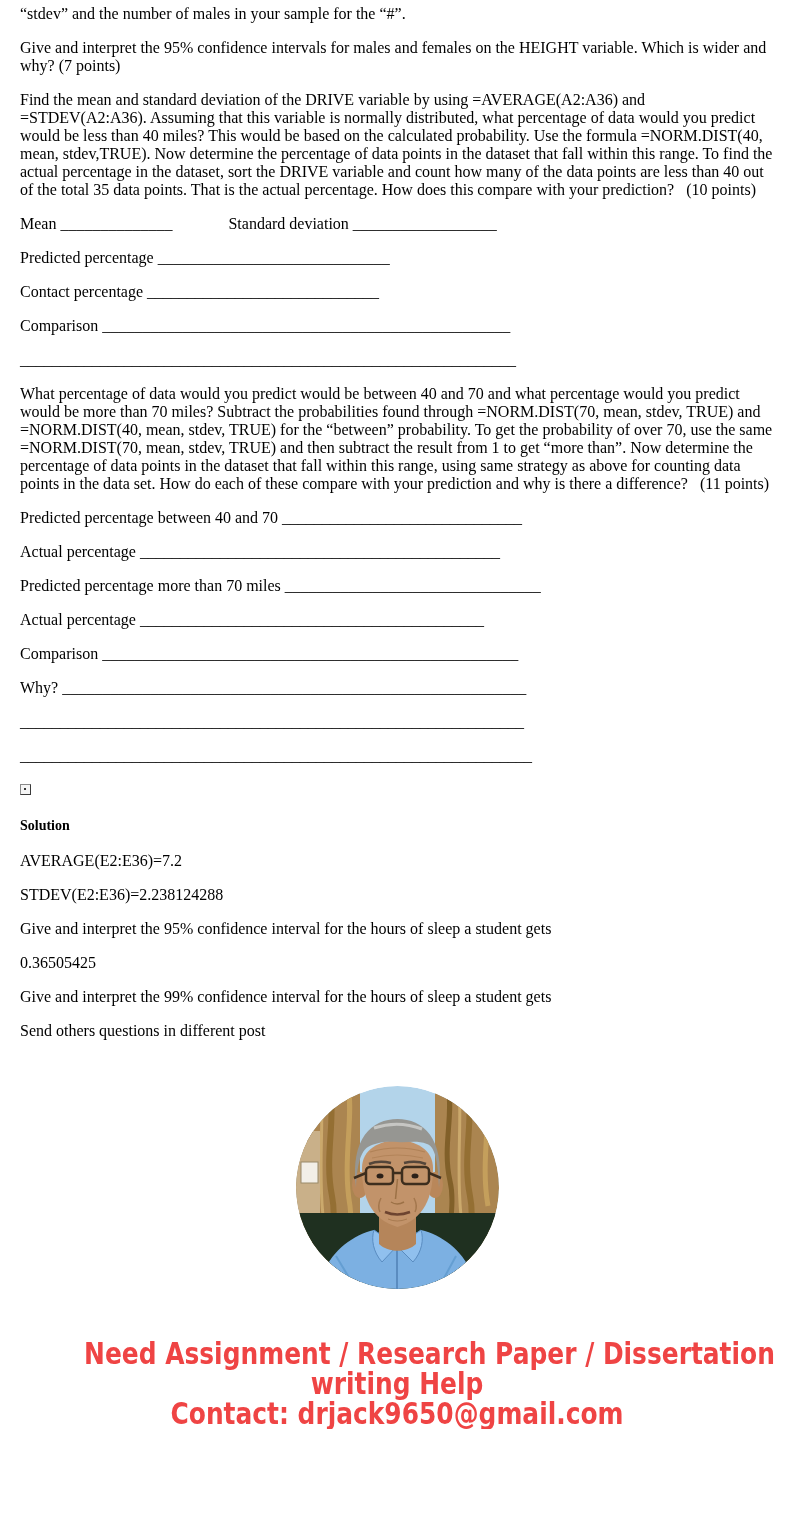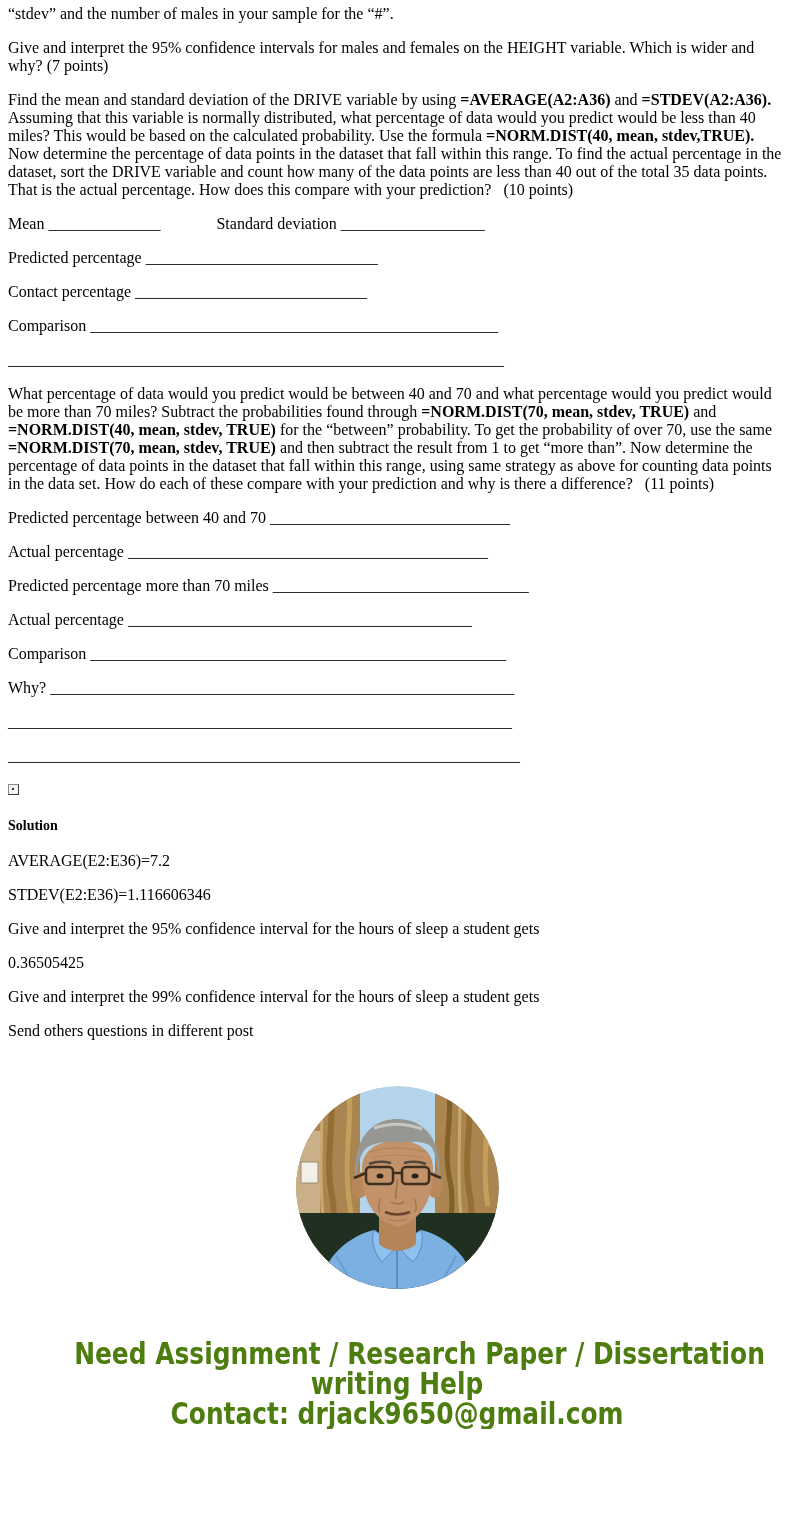--- a/index.html
+++ b/index.html
@@ -9,25 +9,25 @@
     color: #000000;
   }
   body {
     width: 794px;
     font-family: "Liberation Serif", serif;
     font-size: 16px;
     line-height: 18px;
   }
   .doc {
     margin-top: -11px;
-    padding: 0 8px;
+    padding: 0 20px;
   }
   p { margin: 16px 0; }
   .line { white-space: pre-wrap; }
-  b { font-weight: bold; }
+  b { font-weight: normal; }
   h3.solution-heading {
     font-size: 14px;
     line-height: 21px;
     margin: 11px 0 16px 0;
     font-weight: bold;
   }
   .missing-icon {
     display: inline-block;
     width: 9px;
     height: 9px;
@@ -52,21 +52,21 @@
     border-radius: 50%;
     overflow: hidden;
   }
   .footer {
     margin-top: 50px;
     text-align: center;
     font-family: "DejaVu Sans", sans-serif;
     font-weight: bold;
     font-size: 30px;
     line-height: 30px;
-    color: #4d7c0f;
+    color: #ef4444;
   }
   .footer .fline {
     white-space: nowrap;
     transform: scaleX(0.83);
     transform-origin: 50% 50%;
   }
 </style>
 </head>
 <body>
 
@@ -94,21 +94,21 @@
   <p class="line">Comparison ____________________________________________________</p>
   <p class="line">Why? __________________________________________________________</p>
   <p class="line">_______________________________________________________________</p>
   <p class="line">________________________________________________________________</p>
 
   <p><span class="missing-icon"></span></p>
 
   <h3 class="solution-heading">Solution</h3>
 
   <p>AVERAGE(E2:E36)=7.2</p>
-  <p>STDEV(E2:E36)=1.116606346</p>
+  <p>STDEV(E2:E36)=2.238124288</p>
   <p>Give and interpret the 95% confidence interval for the hours of sleep a student gets</p>
   <p>0.36505425</p>
   <p>Give and interpret the 99% confidence interval for the hours of sleep a student gets</p>
   <p>Send others questions in different post</p>
 
   <div class="avatar-wrap">
     <svg width="203" height="203" viewBox="0 0 203 203">
       <defs>
         <clipPath id="circ">
             <circle cx="101.5" cy="101.5" r="101.5"></circle>

